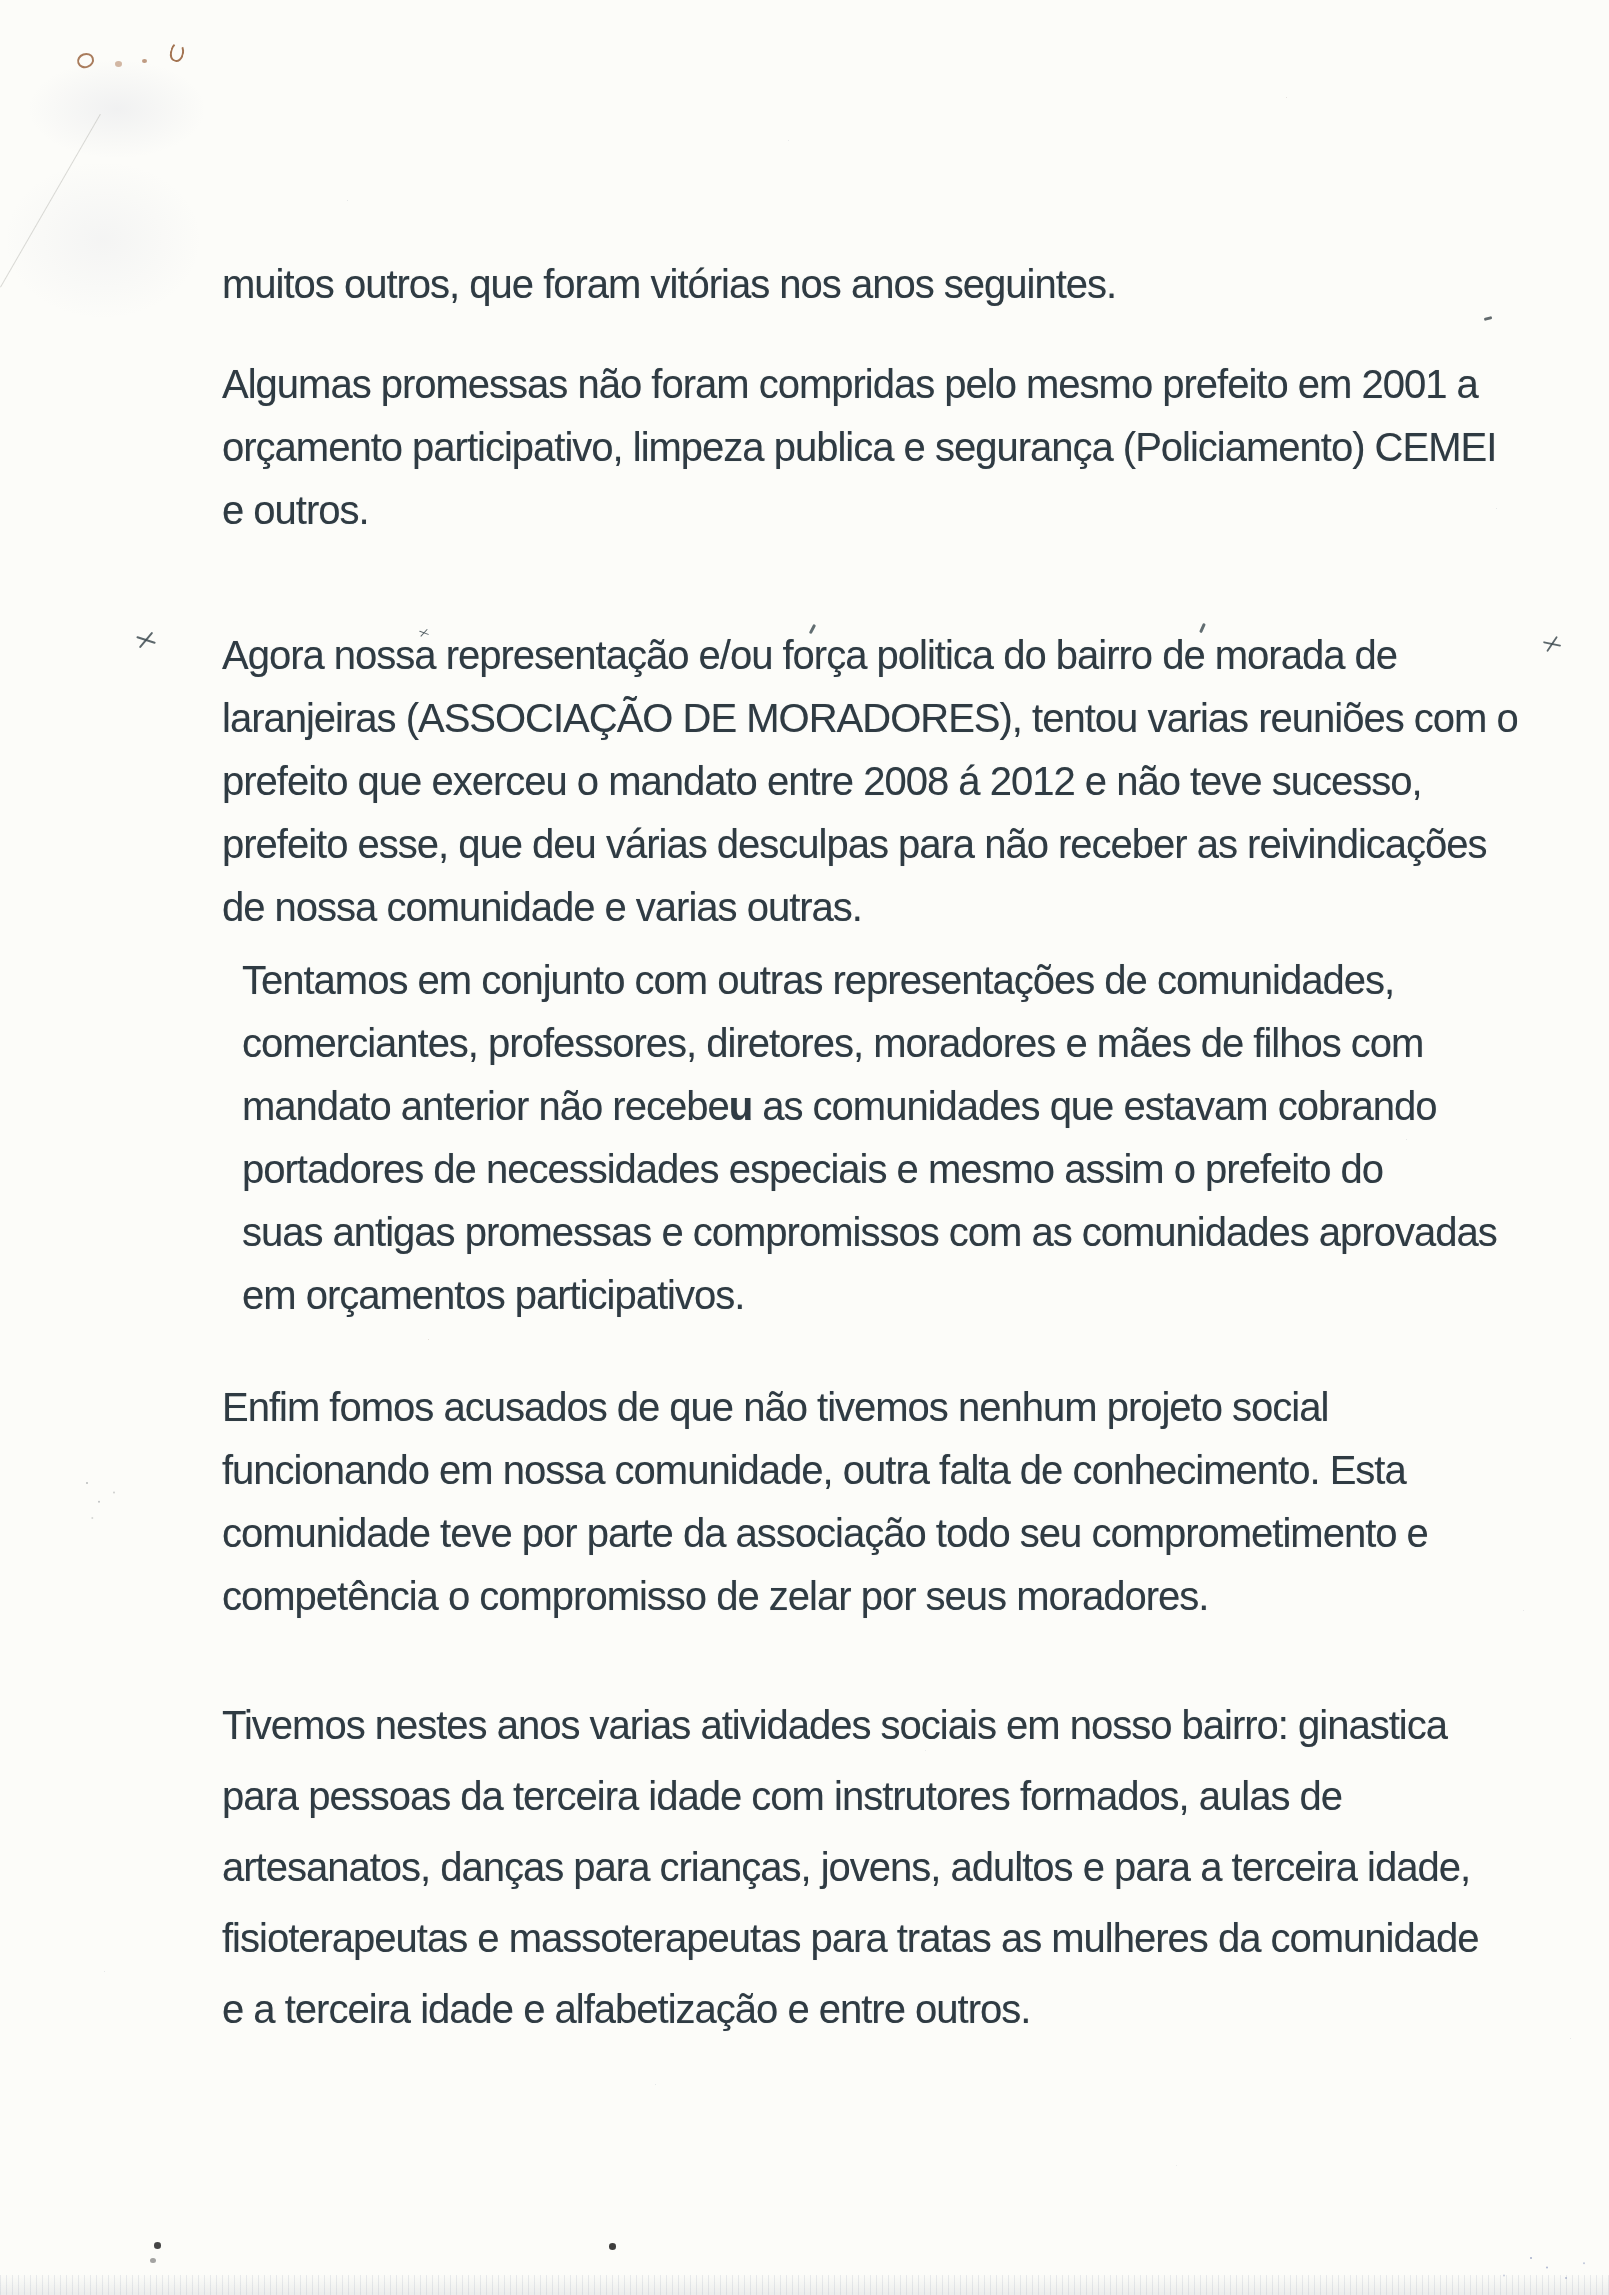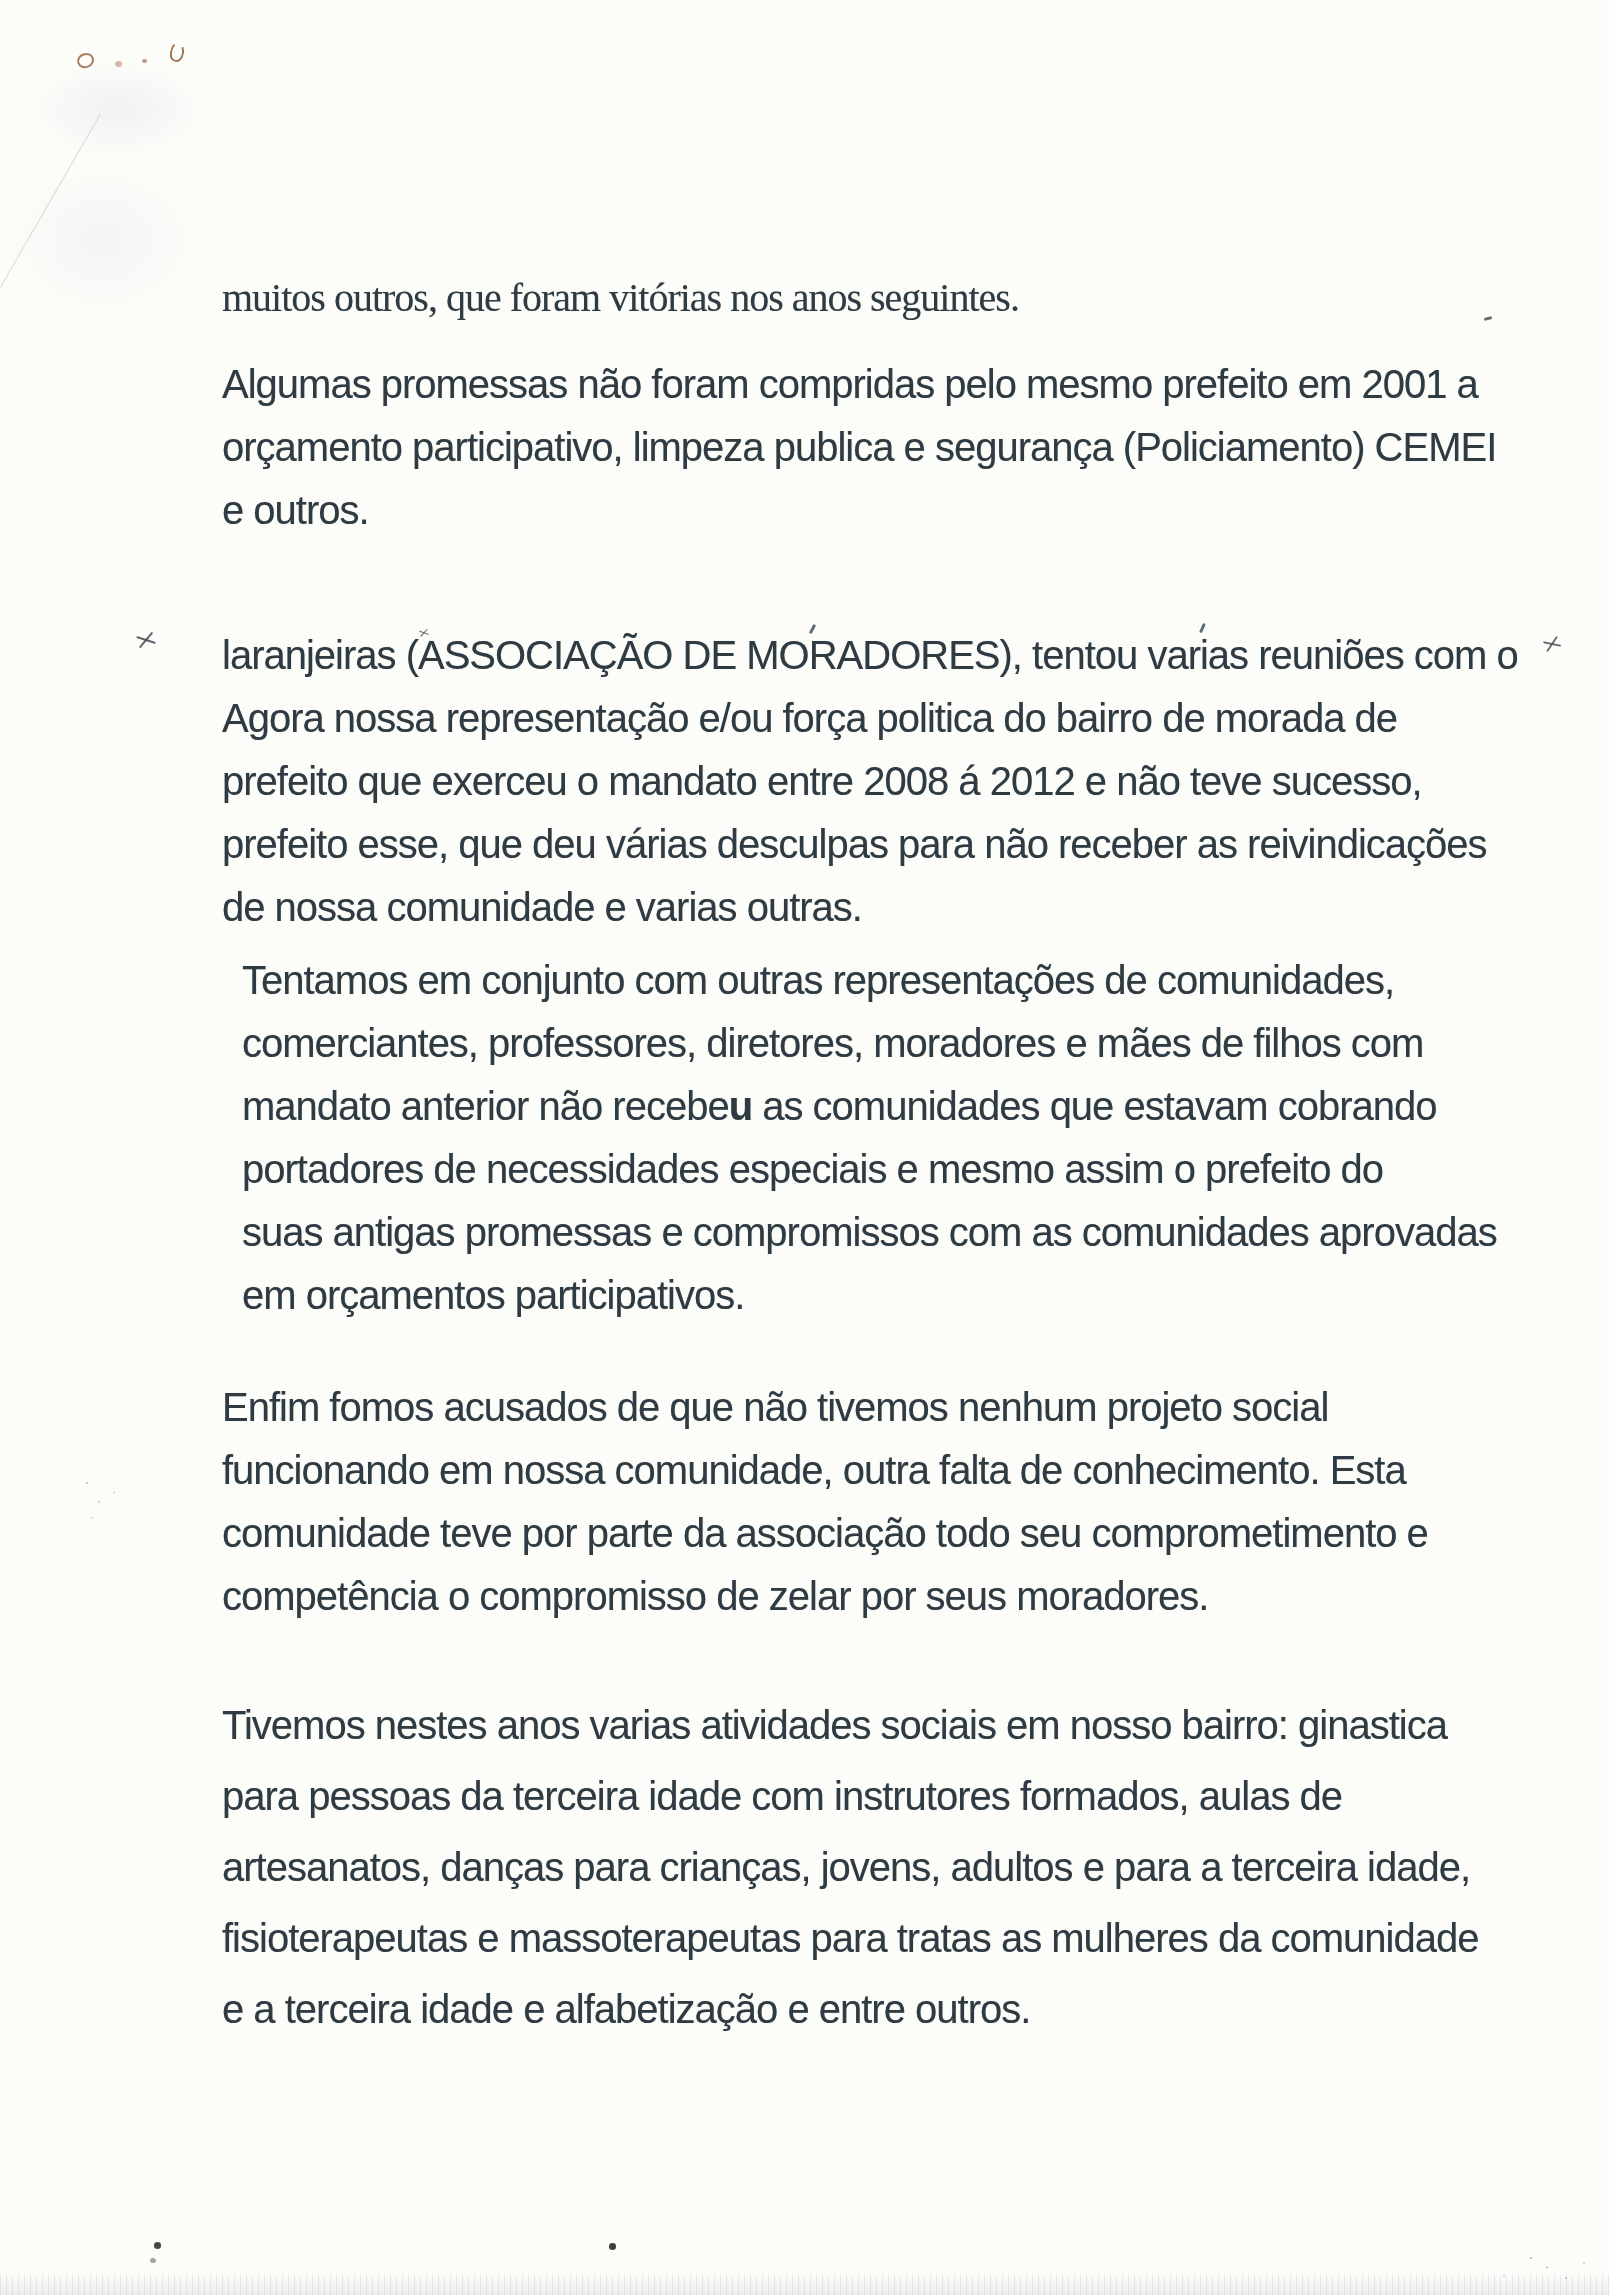--- a/index.html
+++ b/index.html
@@ -17,21 +17,21 @@
     position:absolute;
     left:222px;
     width:1363px;
     font-size:40px;
     line-height:63px;
     letter-spacing:-1px;
     text-shadow:0 0 0.7px rgba(47,59,67,.38);
   }
   .para.wide { line-height:71px; }
   .line { white-space:nowrap; }
-  .p1 { top:266px;font-family:Liberation Serif, serif; }
+  .p1 { top:253px; }
   .p2 { top:353px; }
   .p3 { top:624px; }
   .p4 { top:949px;margin-left:20px; }
   .p5 { top:1376px; }
   .p6 { top:1690px; }
   .bold-u { font-weight:bold; }
 
   
   .artifact { position:absolute; }
   .rust-ring {
@@ -144,22 +144,22 @@
     <div class="line">muitos outros, que foram vitórias nos anos seguintes.</div>
   </div>
 
   <div class="para p2">
     <div class="line">Algumas promessas não foram compridas pelo mesmo prefeito em 2001 a</div>
     <div class="line">orçamento participativo, limpeza publica e segurança (Policiamento) CEMEI</div>
     <div class="line">e outros.</div>
   </div>
 
   <div class="para p3">
+    <div class="line">Agora nossa representação e/ou força politica do bairro de morada de</div>
     <div class="line">laranjeiras (ASSOCIAÇÃO DE MORADORES), tentou varias reuniões com o</div>
-    <div class="line">Agora nossa representação e/ou força politica do bairro de morada de</div>
     <div class="line">prefeito que exerceu o mandato entre 2008 á 2012 e não teve sucesso,</div>
     <div class="line">prefeito esse, que deu várias desculpas para não receber as reivindicações</div>
     <div class="line">de nossa comunidade e varias outras.</div>
   </div>
 
   <div class="para p4">
     <div class="line">Tentamos em conjunto com outras representações de comunidades,</div>
     <div class="line">comerciantes, professores, diretores, moradores e mães de filhos com</div>
     <div class="line"><span>mandato anterior não recebe</span><span class="bold-u">u</span><span> as comunidades que estavam cobrando</span></div>
     <div class="line">portadores de necessidades especiais e mesmo assim o prefeito do</div>

